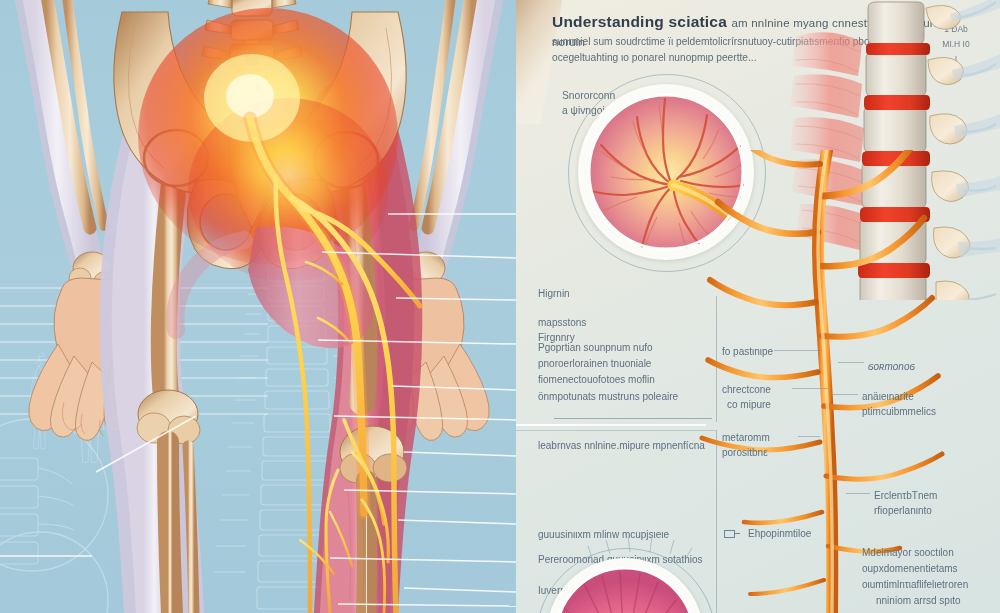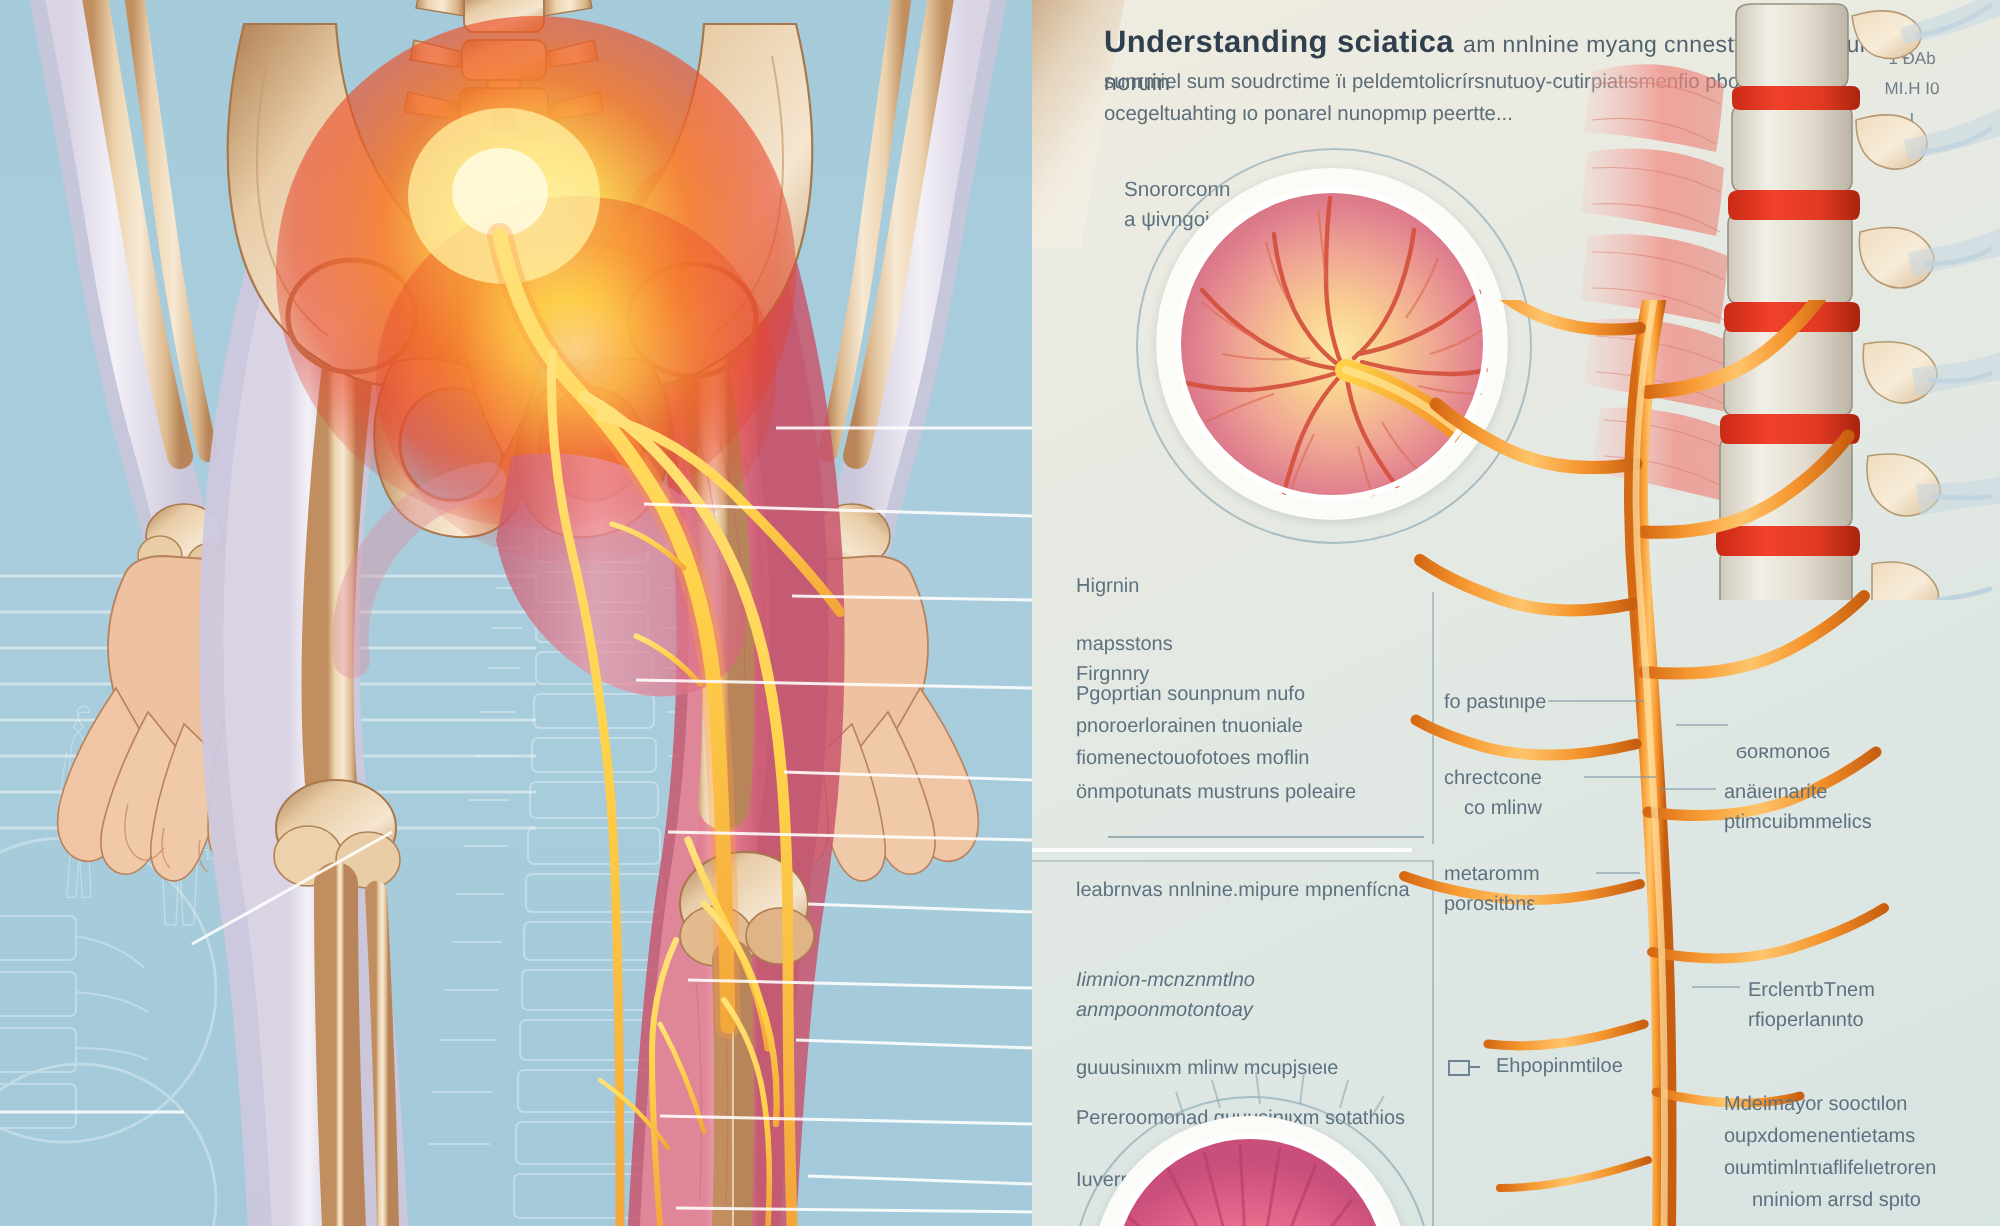--- a/index.html
+++ b/index.html
@@ -497,24 +497,20 @@
       <div>fiomenectouofotoes moflin</div>
       <div>önmpotunats mustruns poleaire</div>
     </div>
 
     <div class="hdivider" style="left:38px;top:418px;width:158px;"></div>
     <div class="hdivider w" style="left:0px;top:424px;width:190px;"></div>
 
     <div class="rlabel" style="left:22px;top:438px;">
       <div>leabrnvas nnlnine.mipure mpnenfícna</div>
     </div>
-    <div class="rlabel" style="left:22px;top:483px;font-style:italic;">
-      <div>Ιimnion-mcnznmtlno</div>
-      <div>anmpoonmotontoay</div>
-    </div>
     <div class="rlabel" style="left:22px;top:527px;">
       <div>guuusinιιxm mlinw mcupjsιeιe</div>
     </div>
     <div class="rlabel" style="left:22px;top:552px;">
       <div>Pereroomonad guuusinιιxm sotathios</div>
     </div>
     <div class="rlabel" style="left:22px;top:583px;">
       <div>Ιuverrriomydltιina</div>
     </div>
 
@@ -590,37 +586,37 @@
     </svg>
 
     
     <div class="rlabel" style="left:206px;top:344px;">
       <div>fo pastιnιpe</div>
     </div>
     <div class="rlead" style="left:258px;top:350px;width:48px;"></div>
 
     <div class="rlabel" style="left:206px;top:382px;text-align:right;">
       <div>chrectcone</div>
-      <div>co mlinw</div>
+      <div>co mipure</div>
     </div>
     <div class="rlead" style="left:276px;top:388px;width:36px;"></div>
 
     <div class="rlabel" style="left:206px;top:430px;">
       <div>metaromm</div>
       <div>porositbnε</div>
     </div>
     <div class="rlead" style="left:282px;top:436px;width:22px;"></div>
 
     <div class="sq-ico" style="left:208px;top:530px;"></div>
     <div class="rlabel" style="left:232px;top:526px;">
       <div>Εhpopinmtiloe</div>
     </div>
 
     
-    <div class="rlabel" style="left:352px;top:369px;">
+    <div class="rlabel" style="left:352px;top:359px;font-style:italic;">
       <div>ϭoʀmonoϭ</div>
     </div>
     <div class="rlead" style="left:322px;top:362px;width:26px;"></div>
 
     <div class="rlabel" style="left:346px;top:389px;">
       <div>anäιeιnarite</div>
       <div>ptimcuibmmelics</div>
     </div>
     <div class="rlead" style="left:314px;top:394px;width:28px;"></div>
 

